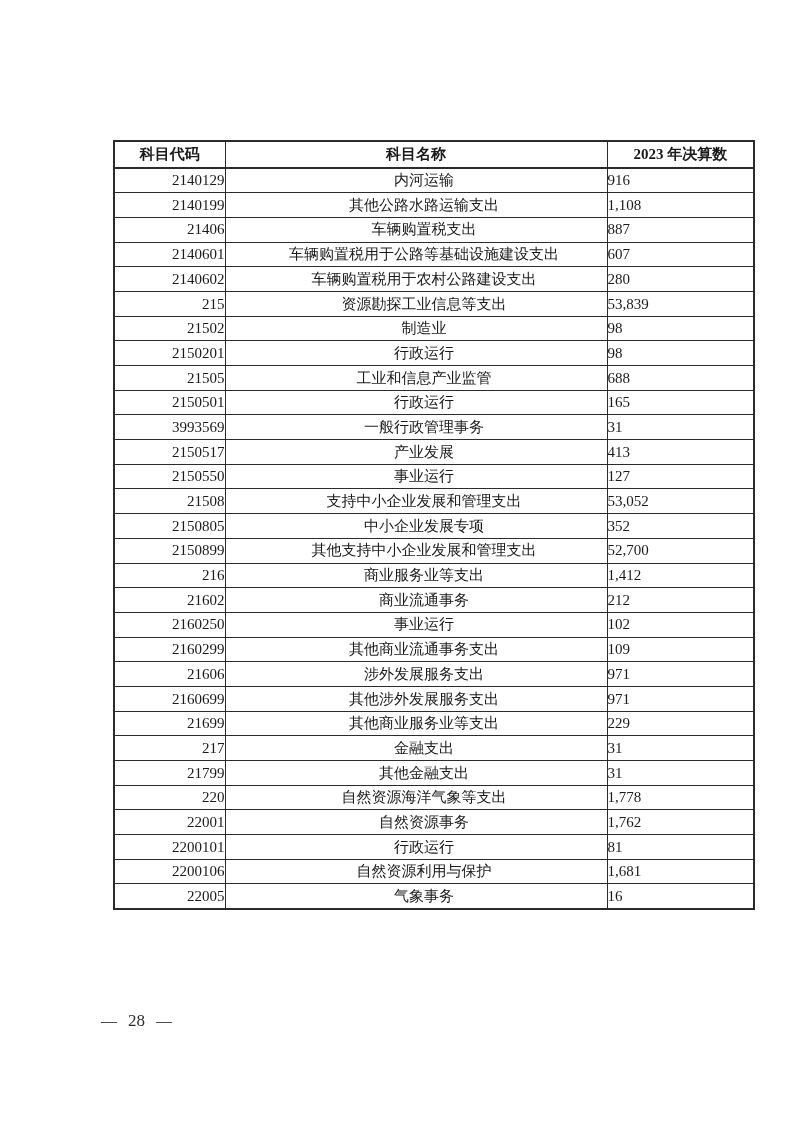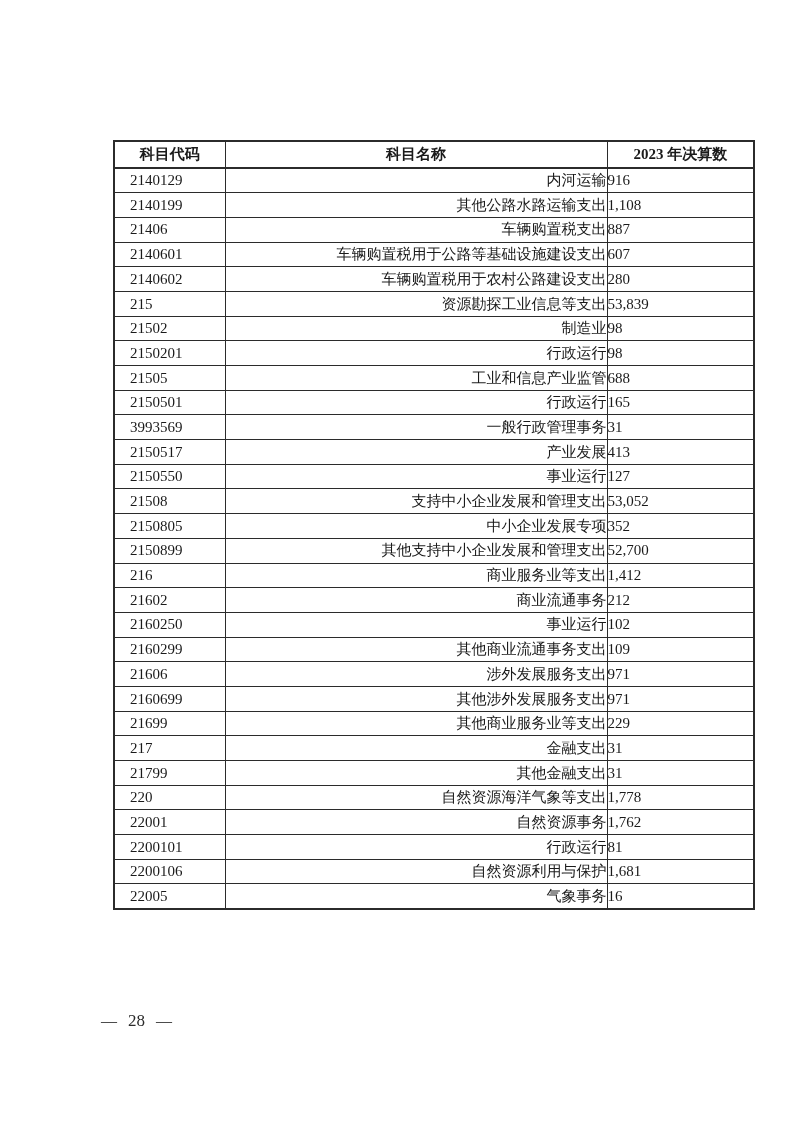--- a/index.html
+++ b/index.html
@@ -43,25 +43,25 @@
     white-space: nowrap;
   }
   .budget-table thead tr { height: 27px; }
   .budget-table tbody tr { height: 24.7px; }
   .budget-table th {
     font-weight: bold;
     text-align: center;
     border-bottom: 2px solid #2b2b2b;
   }
   .budget-table td.cell-code {
-    text-align: left;
+    text-align: right;
     padding-left: 15px;
   }
   .budget-table td.cell-name {
-    text-align: right;
+    text-align: center;
     padding-left: 16px;
   }
   .budget-table td.cell-amount {
   }
   .page-footer {
     position: absolute;
     left: 101px;
     top: 1011px;
     display: flex;
     align-items: center;

